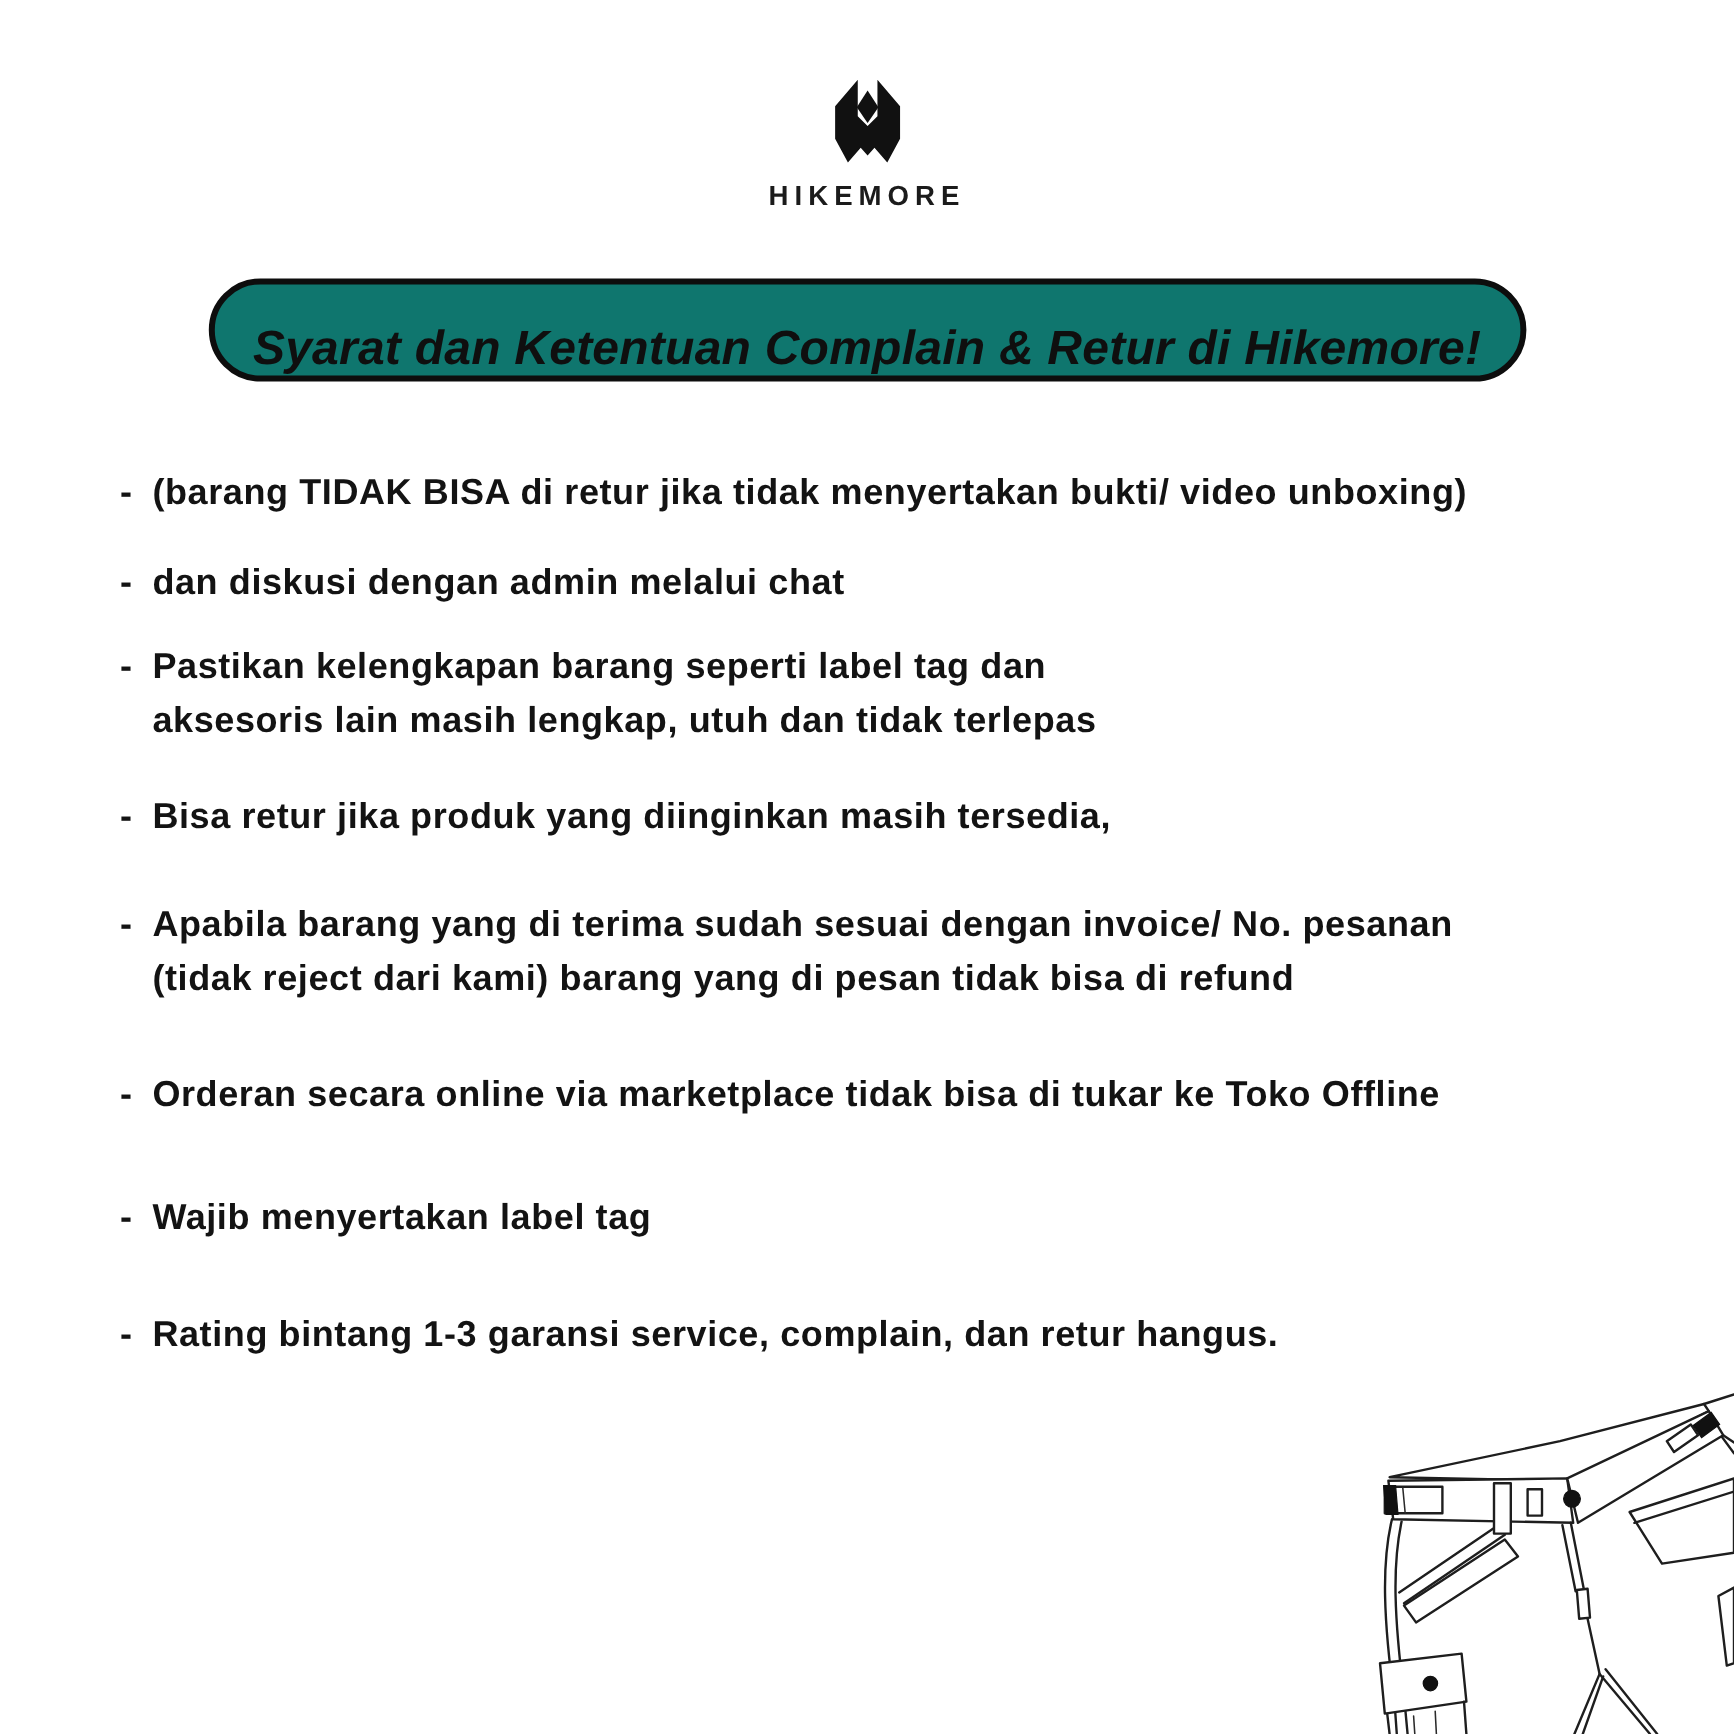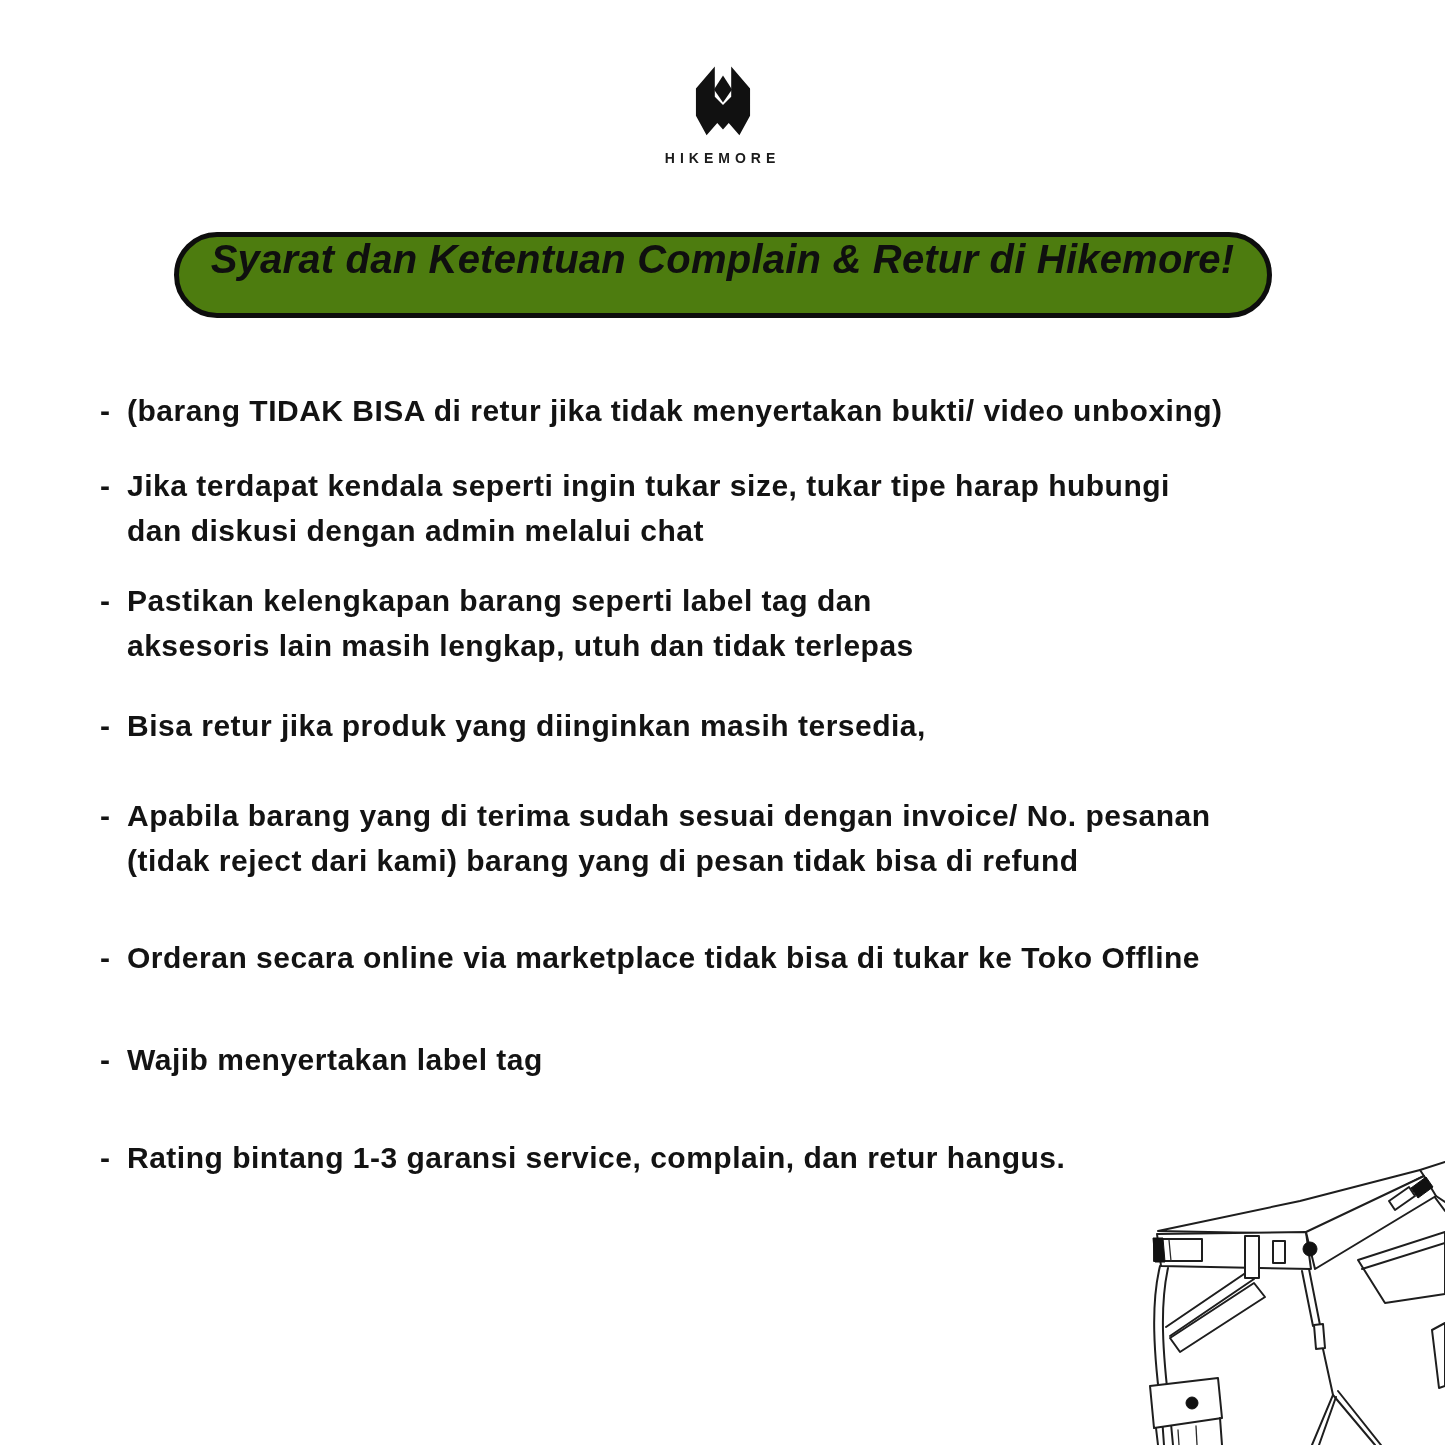--- a/index.html
+++ b/index.html
@@ -13,31 +13,31 @@
     color:#141414;
   }
   
   .brand{
     position:absolute;top:64px;left:0;right:0;
     display:flex;flex-direction:column;align-items:center;
   }
   .brand .mark{width:82px;height:82px;display:block;}
   .brand .name{
     margin-top:4px;
-    font-size:14px;font-weight:700;letter-spacing:5px;
+    font-size:23px;font-weight:700;letter-spacing:5px;
     color:#1b1b1b;
   }
   
   .title-banner{
     position:absolute;top:232px;left:50%;transform:translateX(-50%);
     width:1098px;height:86px;
     border:5px solid #0d0d0d;border-radius:44px;
-    display:flex;align-items:flex-start;justify-content:center;
+    display:flex;align-items:flex-end;justify-content:center;
     box-sizing:border-box;
-    background:#4d7c0f;
+    background:#0f766e;
   }
   .title-banner .title-text{
     font-size:40px;font-weight:700;font-style:italic;
     letter-spacing:.2px;white-space:nowrap;
     color:#0f0f0f;
   }
   
   .terms{
     position:absolute;top:388px;left:100px;right:40px;
   }
@@ -86,21 +86,20 @@
   <div class="terms">
       <div class="bullet">
       <span class="marker">-</span>
       <span class="lines">
           <div class="line">(barang TIDAK BISA di retur jika tidak menyertakan bukti/ video unboxing)</div>
         </span>
     </div>
       <div class="bullet">
       <span class="marker">-</span>
       <span class="lines">
-          <div class="line">Jika terdapat kendala seperti ingin tukar size, tukar tipe harap hubungi</div>
           <div class="line">dan diskusi dengan admin melalui chat</div>
         </span>
     </div>
       <div class="bullet">
       <span class="marker">-</span>
       <span class="lines">
           <div class="line">Pastikan kelengkapan barang seperti label tag dan</div>
           <div class="line">aksesoris lain masih lengkap, utuh dan tidak terlepas</div>
         </span>
     </div>

